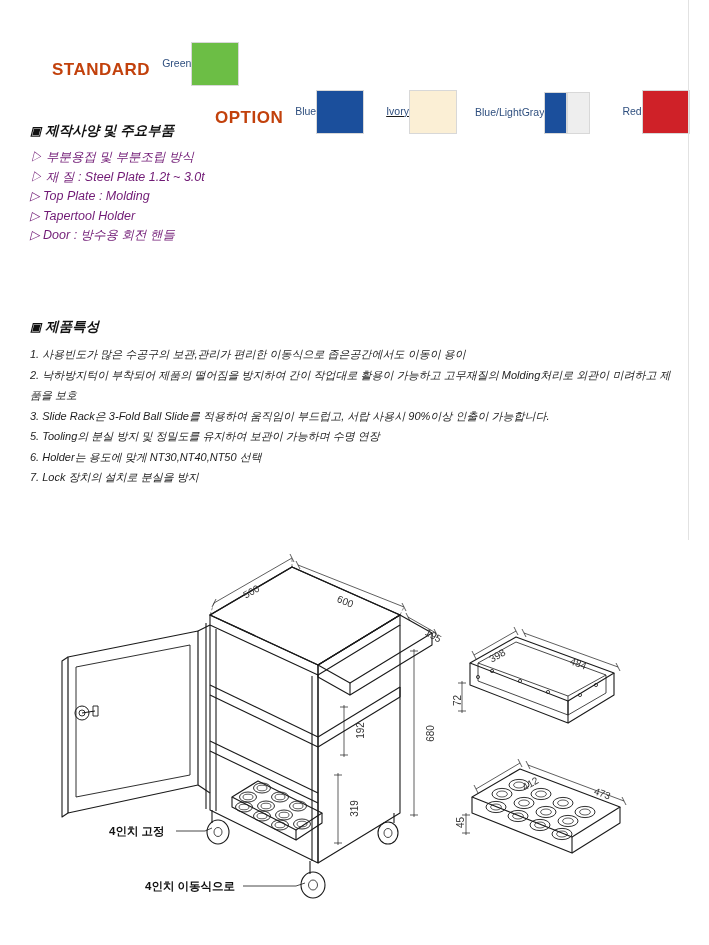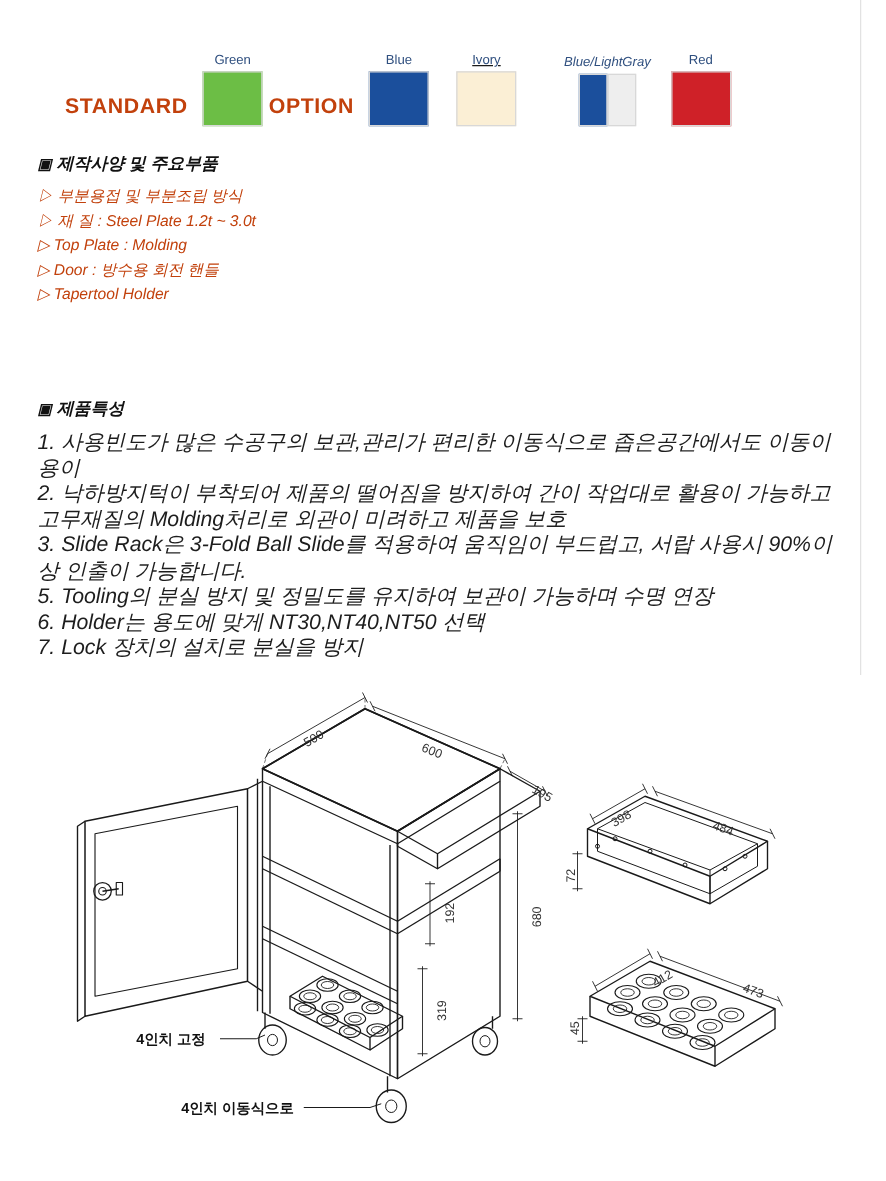--- a/index.html
+++ b/index.html
@@ -28,21 +28,21 @@
     width: 709px;
     height: 90px;
   }
   .swatch-group {
     position: absolute;
     display: flex;
     align-items: flex-end;
   }
   .swatch-cell {
     display: flex;
-    flex-direction: column;
+    flex-direction: row;
     align-items: center;
     margin-right: 10px;
   }
   .swatch-label {
     font-size: 10.5px;
     color: #2f4f7f;
     margin-bottom: 3px;
     white-space: nowrap;
   }
   .swatch-box {
@@ -81,25 +81,25 @@
     color: #111;
     margin-bottom: 8px;
   }
   .sq {
     font-size: 12px;
     margin-right: 4px;
   }
   .bullet-line {
     font-size: 12.5px;
     line-height: 19.5px;
-    color: #c2410c;
+    color: #701a75;
     white-space: nowrap;
   }
   .feat-line {
-    font-size: 17px;
+    font-size: 11px;
     line-height: 20.5px;
     color: #1d1d1d;
   }
   
   .right-rule {
     position: absolute;
     left: 688px;
     top: 0;
     width: 1px;
     height: 540px;
@@ -137,29 +137,29 @@
     <div class="swatch-group" style="left:52px; top:24px;">
       <div class="bar-word">STANDARD</div>
       <div class="swatch-cell">
         <div class="swatch-label">Green</div>
         <div class="swatch-box" style="background:#6cbe45;"></div>
       </div>
     </div>
 
     <div class="swatch-group" style="left:215px; top:24px;">
       <div class="bar-word">OPTION</div>
-      <div class="swatch-cell" style="margin-right:22px;">
+      <div class="swatch-cell" style="margin-right:22px;margin-top:48px;">
         <div class="swatch-label">Blue</div>
         <div class="swatch-box" style="background:#1b4f9c;"></div>
       </div>
-      <div class="swatch-cell" style="margin-right:38px;text-decoration:underline;">
+      <div class="swatch-cell" style="margin-right:18px;text-decoration:underline;">
         <div class="swatch-label">Ivory</div>
         <div class="swatch-box" style="background:#fbefd5;"></div>
       </div>
-      <div class="swatch-cell" style="margin-right:16px;font-style:italic;">
+      <div class="swatch-cell" style="margin-right:32px;">
         <div class="swatch-label">Blue/LightGray</div>
         <div class="swatch-box split">
           <div class="half" style="background:#1b4f9c;"></div>
           <div class="half" style="background:#eeeeee;"></div>
         </div>
       </div>
       <div class="swatch-cell">
         <div class="swatch-label">Red</div>
         <div class="swatch-box" style="background:#cf2128;"></div>
       </div>
@@ -168,22 +168,22 @@
 
   <div class="right-rule"></div>
 
   <div class="section" style="top:122px;">
     <div class="sec-title">
       <span class="sq">▣</span><span>제작사양 및 주요부품</span>
     </div>
     <div class="bullet-line">▷ 부분용접 및 부분조립 방식</div>
     <div class="bullet-line">▷ 재 질 : Steel Plate 1.2t ~ 3.0t</div>
     <div class="bullet-line">▷ Top Plate : Molding</div>
+    <div class="bullet-line">▷ Tapertool Holder</div>
     <div class="bullet-line">▷ Door : 방수용 회전 핸들</div>
-    <div class="bullet-line">▷ Tapertool Holder</div>
   </div>
 
   <div class="section" style="top:318px;">
     <div class="sec-title">
       <span class="sq">▣</span><span>제품특성</span>
     </div>
     <div class="feat-line">1. 사용빈도가 많은 수공구의 보관,관리가 편리한 이동식으로 좁은공간에서도 이동이 용이</div>
     <div class="feat-line">2. 낙하방지턱이 부착되어 제품의 떨어짐을 방지하여 간이 작업대로 활용이 가능하고 고무재질의 Molding처리로 외관이 미려하고 제품을 보호</div>
     <div class="feat-line">3. Slide Rack은 3-Fold Ball Slide를 적용하여 움직임이 부드럽고, 서랍 사용시 90%이상 인출이 가능합니다.</div>
     <div class="feat-line">5. Tooling의 분실 방지 및 정밀도를 유지하여 보관이 가능하며 수명 연장</div>

